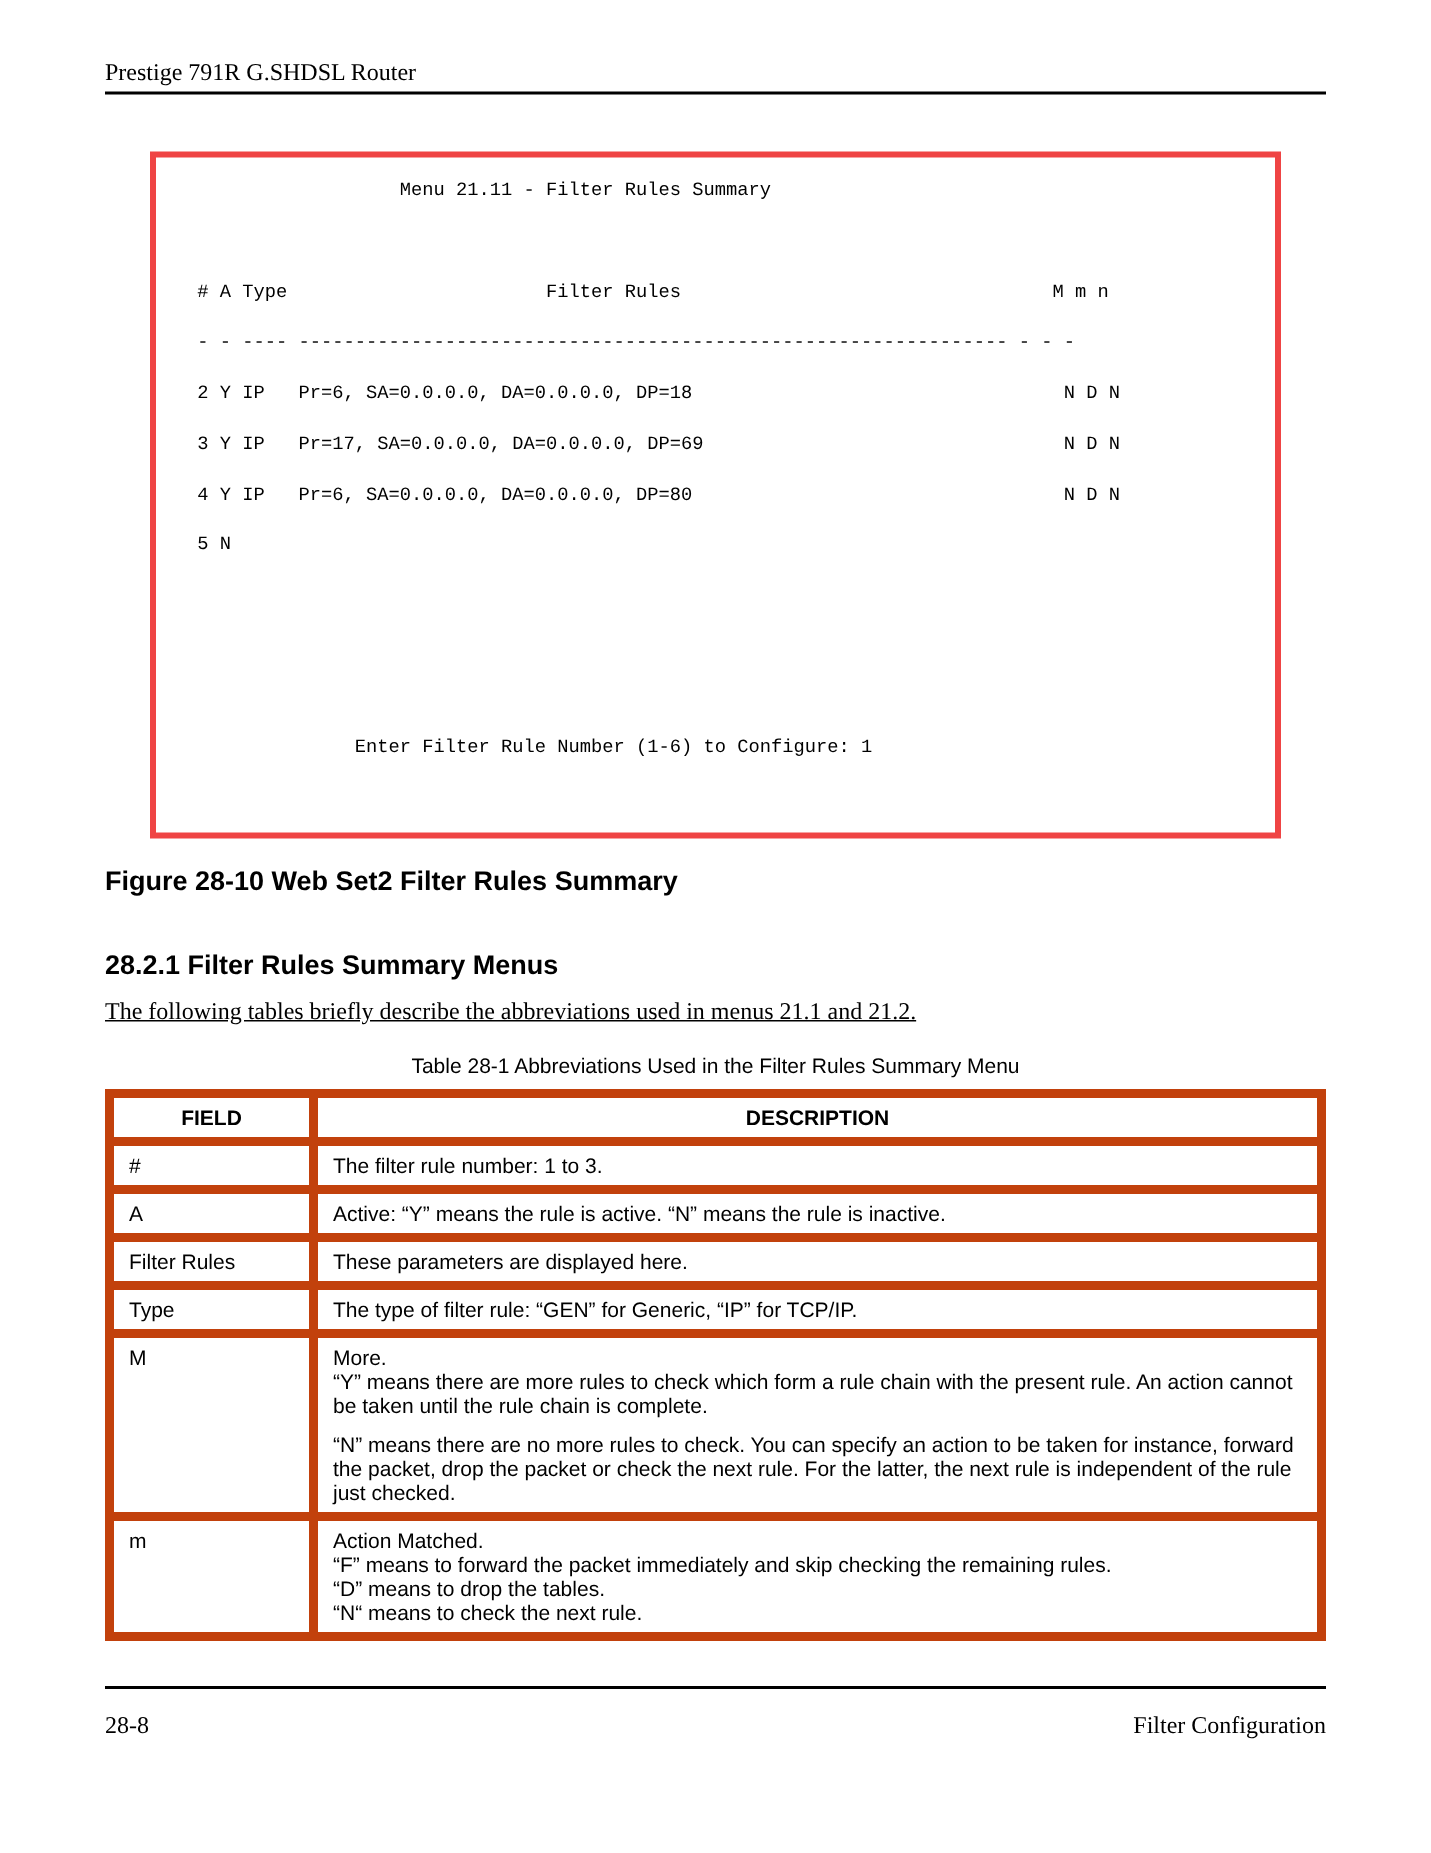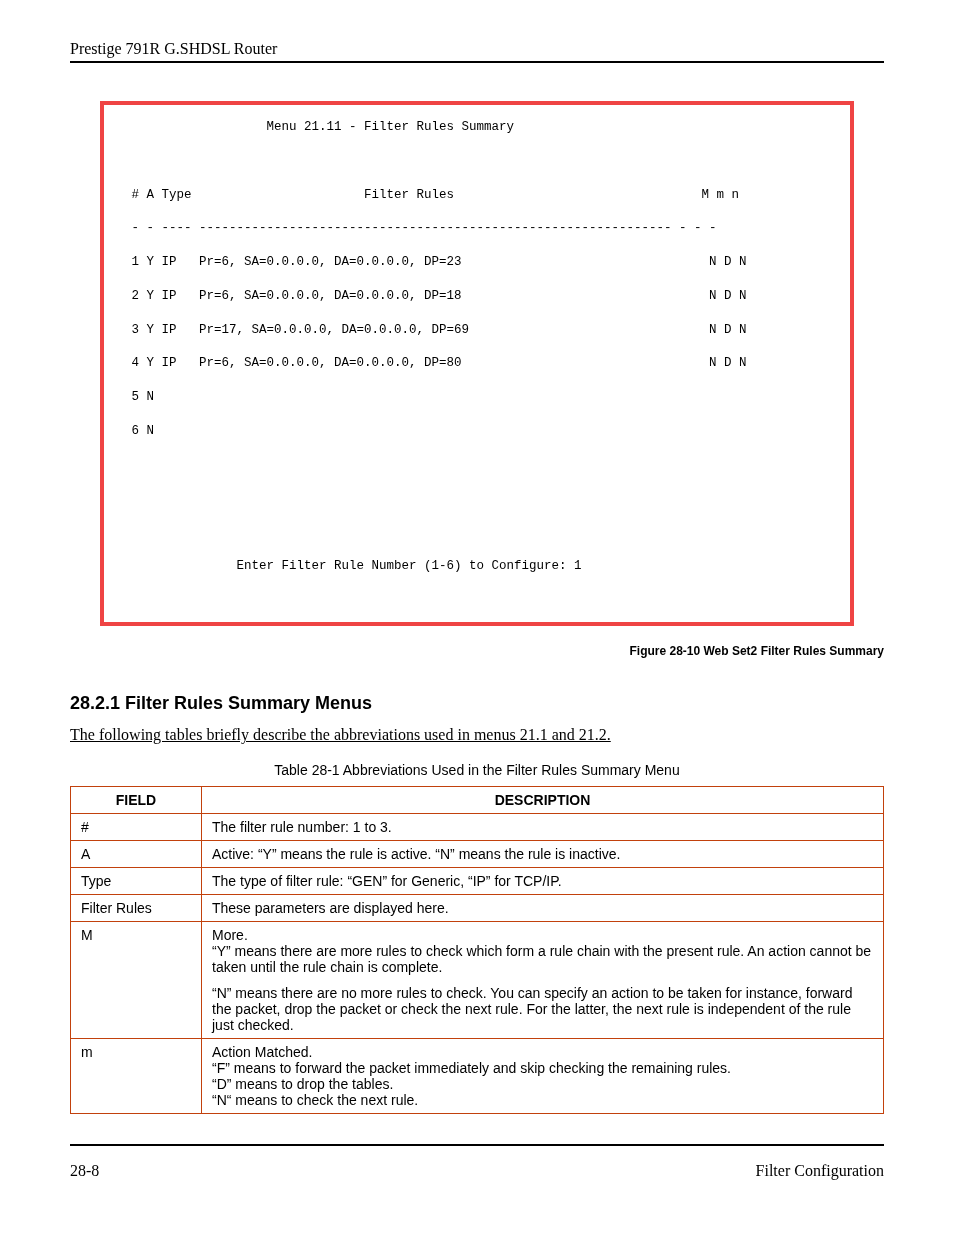--- a/index.html
+++ b/index.html
@@ -21,24 +21,24 @@
     .menu-box {
       border: 4px solid #ef4444;
       padding: 14px 20px;
       margin: 0 30px 15px 30px;
       font-family: "Courier New", monospace;
       font-size: 12.5px;
       white-space: pre;
       line-height: 1.35;
     }
     .figure-caption {
-      text-align: right;
+      text-align: left;
       font-family: Arial, Helvetica, sans-serif;
       font-weight: bold;
-      font-size: 12px;
+      font-size: 18px;
       margin: 18px 0 35px 0;
     }
     .section-heading {
       font-family: Arial, Helvetica, sans-serif;
       font-size: 18px;
       font-weight: bold;
       margin: 22px 0 12px 0;
     }
     .body-text {
       font-size: 16px;
@@ -53,21 +53,21 @@
       margin: 10px 0 8px 0;
     }
     table.abbrev {
       border-collapse: collapse;
       width: 100%;
       margin: 0 0 30px 0;
       font-family: Arial, Helvetica, sans-serif;
       font-size: 14px;
     }
     table.abbrev th, table.abbrev td {
-      border: 1px solid #c2410c;
+      border: 6px solid #c2410c;
       padding: 5px 10px;
       text-align: left;
       vertical-align: top;
     }
     table.abbrev th {
       text-align: center;
       font-weight: bold;
     }
     table.abbrev td.field {
       width: 110px;
@@ -88,26 +88,24 @@
 <body>
 
 <div class="page-header">
   <span>Prestige 791R G.SHDSL Router</span>
 </div>
 
 <div class="menu-box"><div>                   Menu 21.11 - Filter Rules Summary</div>
 <div> </div>
 <div> # A Type                       Filter Rules                                 M m n</div>
 <div> - - ---- --------------------------------------------------------------- - - -</div>
-<div> 1 Y IP   Pr=6, SA=0.0.0.0, DA=0.0.0.0, DP=23                                 N D N</div>
 <div> 2 Y IP   Pr=6, SA=0.0.0.0, DA=0.0.0.0, DP=18                                 N D N</div>
 <div> 3 Y IP   Pr=17, SA=0.0.0.0, DA=0.0.0.0, DP=69                                N D N</div>
 <div> 4 Y IP   Pr=6, SA=0.0.0.0, DA=0.0.0.0, DP=80                                 N D N</div>
 <div> 5 N</div>
-<div> 6 N</div>
 <div> </div>
 <div> </div>
 <div> </div>
 <div>               Enter Filter Rule Number (1-6) to Configure: 1</div>
 <div> </div></div>
 
 <div class="figure-caption">Figure 28-10 Web Set2 Filter Rules Summary</div>
 
 <div class="section-heading">28.2.1 Filter Rules Summary Menus</div>
 
@@ -133,32 +131,32 @@
       </tr>
       <tr>
         <td class="field">A</td>
         <td>
           <div class="row-para">
             <span class="row-line">Active: “Y” means the rule is active. “N” means the rule is inactive.</span>
           </div>
         </td>
       </tr>
       <tr>
+        <td class="field">Filter Rules</td>
+        <td>
+          <div class="row-para">
+            <span class="row-line">These parameters are displayed here.</span>
+          </div>
+        </td>
+      </tr>
+      <tr>
         <td class="field">Type</td>
         <td>
           <div class="row-para">
             <span class="row-line">The type of filter rule: “GEN” for Generic, “IP” for TCP/IP.</span>
-          </div>
-        </td>
-      </tr>
-      <tr>
-        <td class="field">Filter Rules</td>
-        <td>
-          <div class="row-para">
-            <span class="row-line">These parameters are displayed here.</span>
           </div>
         </td>
       </tr>
       <tr>
         <td class="field">M</td>
         <td>
           <div class="row-para">
             <span class="row-line">More.</span>
             <span class="row-line">“Y” means there are more rules to check which form a rule chain with the present rule. An action cannot be taken until the rule chain is complete.</span>
           </div>

